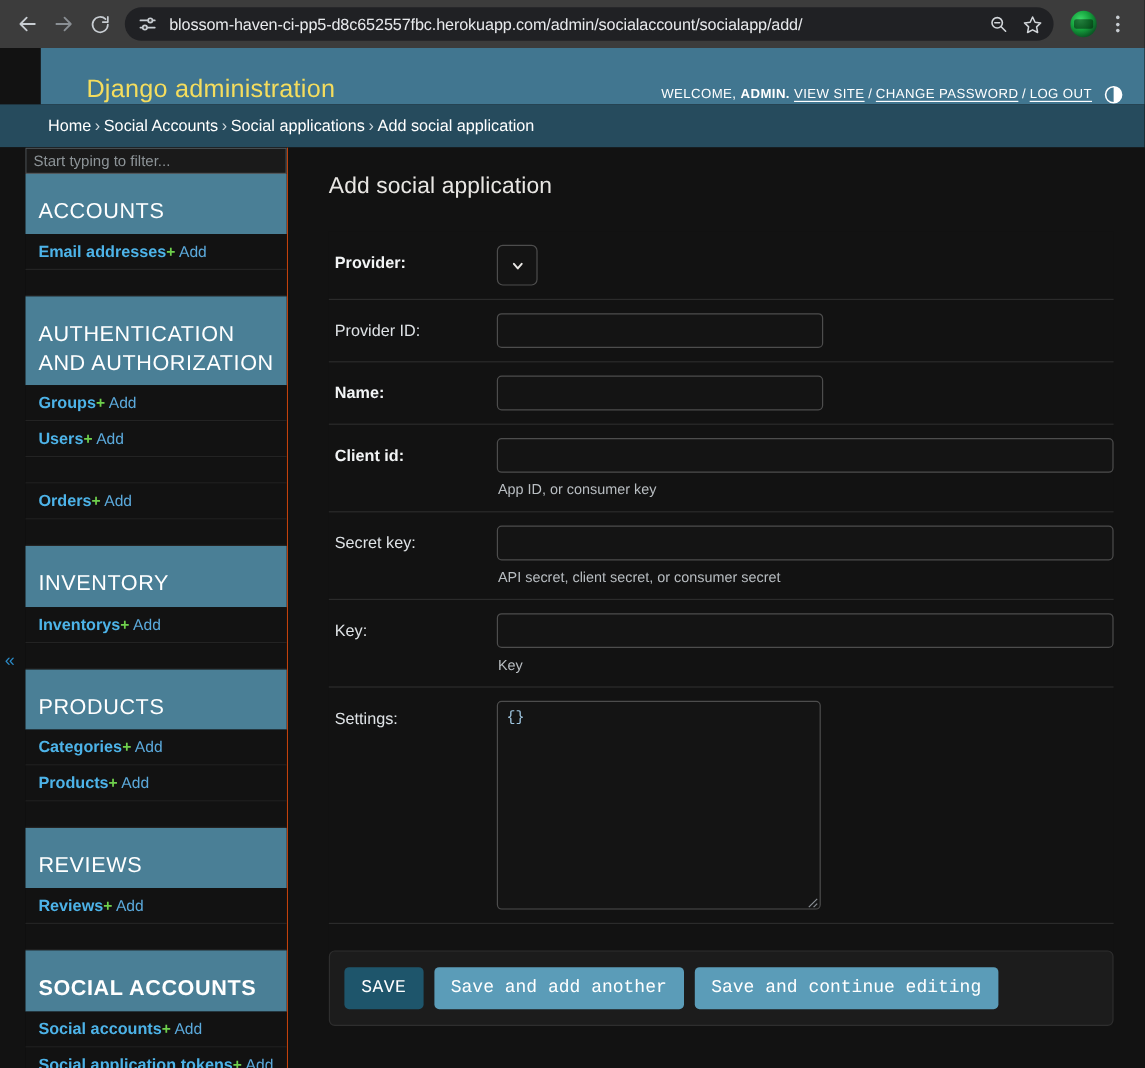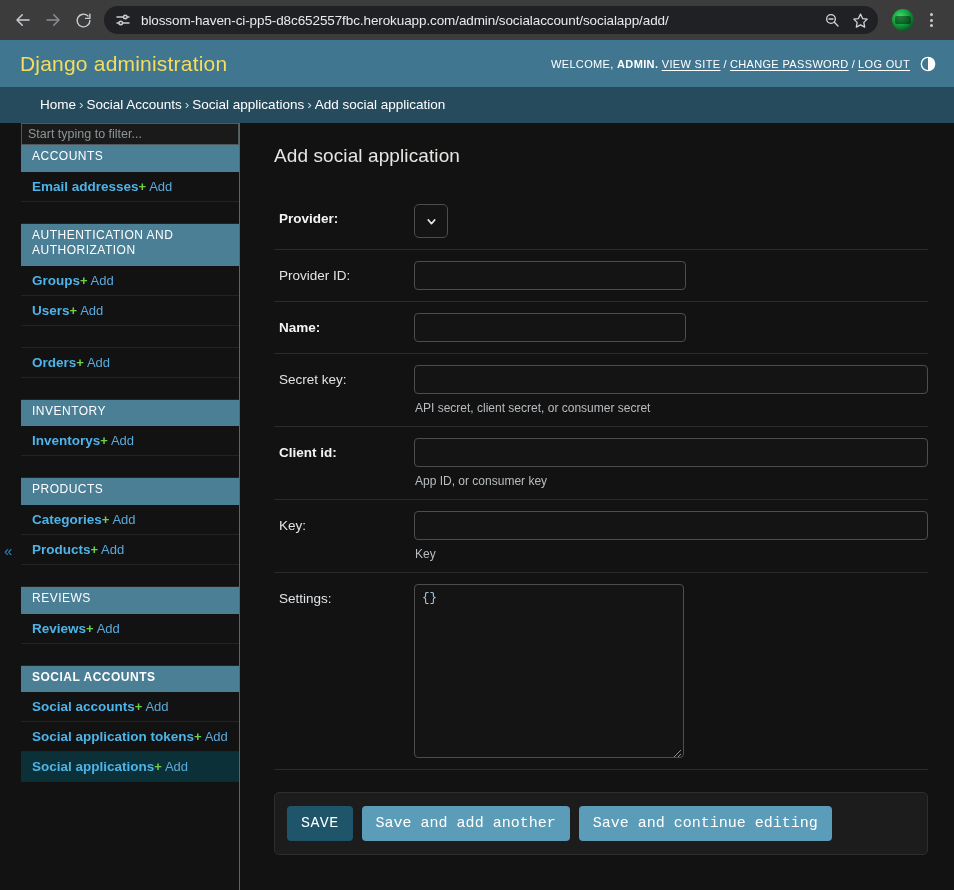--- a/index.html
+++ b/index.html
@@ -66,23 +66,24 @@
   .kebab { width: 22px; height: 22px; display: flex; flex-direction: column;
            align-items: center; justify-content: center; gap: 2.5px; flex: 0 0 auto; margin-right: 4px;}
   .kebab i { width: 3px; height: 3px; background: #c8cdd2; border-radius: 50%; display: block; }
 
   
   .page { width: 954px; height: 850px; background: #121212; position: relative; overflow: hidden;}
 
   .dj-header {
     height: 47px;
     background: #417690;
-    display: flex; align-items: center;
-    padding: 0 18px 0 20px;
+    display: flex; align-items: flex-end;
+    padding: 0 18px 0 38px;
     justify-content: space-between;
+    margin-left: 34px;
   }
   .brand {
     color: #f5dd5d;
     font-size: 21px;
     letter-spacing: 0.2px;
     font-weight: 400;
     white-space: nowrap;
   }
   .user-tools {
     color: #ffffff;
@@ -156,23 +157,23 @@
     font-family: "Liberation Sans", sans-serif;
     outline: none;
     display: block;
   }
   .filter-input::placeholder { color: #8d9498; }
 
   .mod-block { margin-bottom: 0; }
   .mod-caption {
     background: #4a7f96;
     color: #ffffff;
-    font-size: 12px;
+    font-size: 18px;
     letter-spacing: 0.5px;
-    padding: 4px 0 7px 11px;
+    padding: 20px 0 7px 11px;
     line-height: 1.3;
   }
   .mod-caption.bold { font-weight: bold; }
   .mod-row {
     display: flex; align-items: center; justify-content: flex-start;
     background: #121212;
     border-bottom: 1px solid #232323;
     padding: 7px 10px 7px 11px;
     height: 30px;
   }
@@ -514,31 +515,31 @@
                 <input type="text" class="txt w-narrow" style="">
               </div>
             </div>
             <div class="form-row">
               <label class="req">Name:</label>
               <div class="field-col">
                 <input type="text" class="txt w-narrow" style="">
               </div>
             </div>
             <div class="form-row">
+              <label class="req">Client id:</label>
+              <div class="field-col">
+                <input type="text" class="txt w-wide" style="">
+                <div class="helptext">App ID, or consumer key</div>
+              </div>
+            </div>
+            <div class="form-row">
               <label>Secret key:</label>
               <div class="field-col">
                 <input type="text" class="txt w-wide" style="">
                 <div class="helptext">API secret, client secret, or consumer secret</div>
-              </div>
-            </div>
-            <div class="form-row">
-              <label class="req">Client id:</label>
-              <div class="field-col">
-                <input type="text" class="txt w-wide" style="">
-                <div class="helptext">App ID, or consumer key</div>
               </div>
             </div>
             <div class="form-row">
               <label>Key:</label>
               <div class="field-col">
                 <input type="text" class="txt w-wide" style="">
                 <div class="helptext">Key</div>
               </div>
             </div>
             <div class="form-row">

